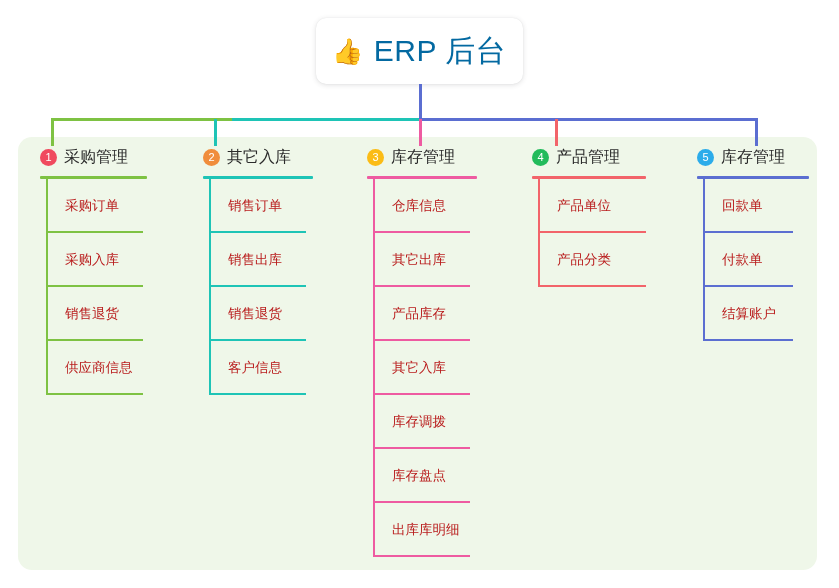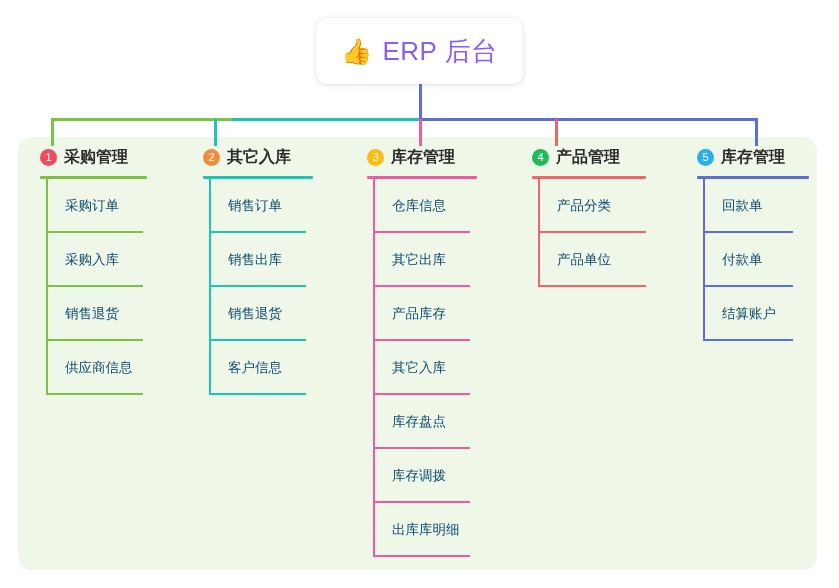--- a/index.html
+++ b/index.html
@@ -38,22 +38,22 @@
     justify-content: center;
     gap: 10px;
     box-sizing: border-box;
   }
   .root-emoji {
     font-size: 25px;
     line-height: 1;
     font-family: "DejaVu Sans", sans-serif;
   }
   .root-title {
-    font-size: 26px;
-    color: #8b5cf6;
+    font-size: 30px;
+    color: #0369a1;
     letter-spacing: 0.5px;
     white-space: nowrap;
   }
 
   
   .panel {
     position: absolute;
     left: 18px;
     top: 137px;
     width: 799px;
@@ -90,21 +90,21 @@
     color: #ffffff;
     font-size: 11px;
     line-height: 17px;
     text-align: center;
     flex: none;
     font-family: "Liberation Sans", sans-serif;
   }
   .col-title {
     font-size: 16px;
     color: #2b2b2b;
-    font-weight: bold;
+    font-weight: normal;
   }
   .col-rule {
     height: 3px;
     margin-top: 8px;
     border-radius: 1px;
   }
 
   .leaf-list {
     position: relative;
     margin-top: 0;
@@ -120,21 +120,21 @@
   .leaf {
     position: relative;
     height: 54px;
     box-sizing: border-box;
   }
   .leaf-label {
     position: absolute;
     left: 25px;
     top: 18px;
     font-size: 13.5px;
-    color: #0c4a6e;
+    color: #b91c1c;
     white-space: nowrap;
   }
   .leaf-rule {
     position: absolute;
     left: 6px;
     bottom: 0;
     height: 2px;
   }
 </style>
 </head>
@@ -236,50 +236,50 @@
         </div>
         <div class="leaf">
           <span class="leaf-label">产品库存</span>
           <div class="leaf-rule" style="background: rgb(238, 91, 161); width: 97px;"></div>
         </div>
         <div class="leaf">
           <span class="leaf-label">其它入库</span>
           <div class="leaf-rule" style="background: rgb(238, 91, 161); width: 97px;"></div>
         </div>
         <div class="leaf">
+          <span class="leaf-label">库存调拨</span>
+          <div class="leaf-rule" style="background: rgb(238, 91, 161); width: 97px;"></div>
+        </div>
+        <div class="leaf">
           <span class="leaf-label">库存盘点</span>
-          <div class="leaf-rule" style="background: rgb(238, 91, 161); width: 97px;"></div>
-        </div>
-        <div class="leaf">
-          <span class="leaf-label">库存调拨</span>
           <div class="leaf-rule" style="background: rgb(238, 91, 161); width: 97px;"></div>
         </div>
         <div class="leaf">
           <span class="leaf-label">出库库明细</span>
           <div class="leaf-rule" style="background: rgb(238, 91, 161); width: 97px;"></div>
         </div>
       </div>
   </div>
 
   <div class="column" id="col-3" style="left:532px;">
     <div class="col-header">
       <span class="badge" style="background: rgb(34, 187, 91);">4</span>
       <span class="col-title">产品管理</span>
     </div>
     <div class="col-rule" style="width: 114px; background: rgb(242, 100, 106);"></div>
     <div class="leaf-list">
         <div class="spine" style="background: rgb(242, 100, 106);"></div>
         <div class="leaf">
+          <span class="leaf-label">产品单位</span>
+          <div class="leaf-rule" style="background: rgb(242, 100, 106); width: 108px;"></div>
+        </div>
+        <div class="leaf">
           <span class="leaf-label">产品分类</span>
           <div class="leaf-rule" style="background: rgb(242, 100, 106); width: 108px;"></div>
         </div>
-        <div class="leaf">
-          <span class="leaf-label">产品单位</span>
-          <div class="leaf-rule" style="background: rgb(242, 100, 106); width: 108px;"></div>
-        </div>
       </div>
   </div>
 
   <div class="column" id="col-4" style="left:697px;">
     <div class="col-header">
       <span class="badge" style="background: rgb(44, 172, 234);">5</span>
       <span class="col-title">库存管理</span>
     </div>
     <div class="col-rule" style="width: 112px; background: rgb(91, 110, 209);"></div>
     <div class="leaf-list">

